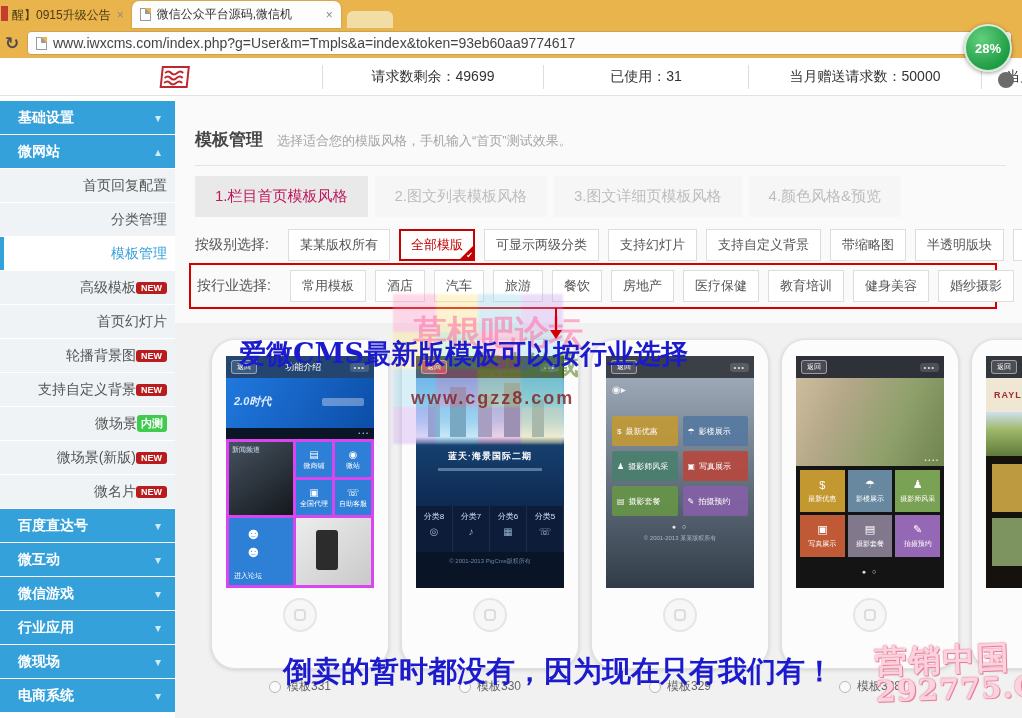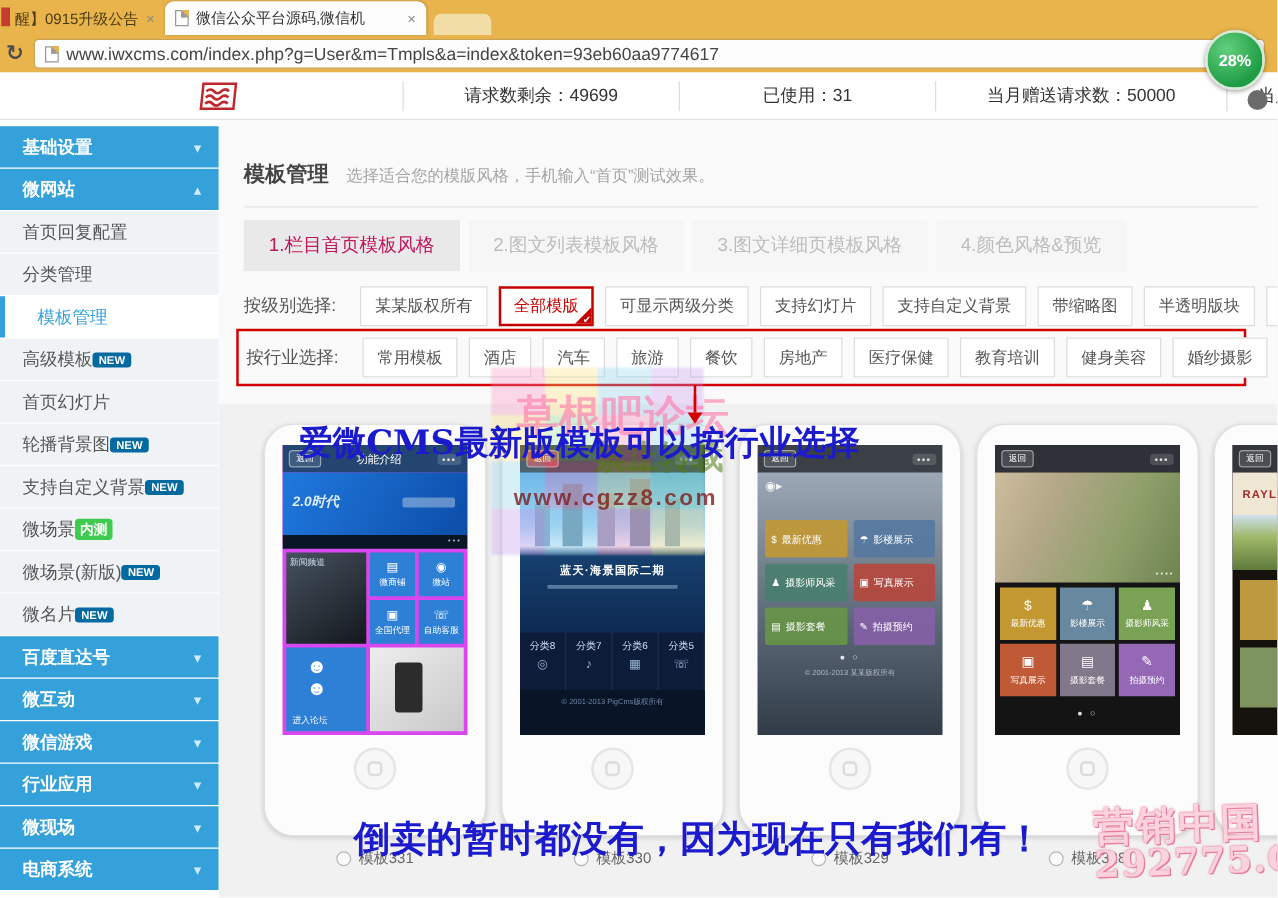--- a/index.html
+++ b/index.html
@@ -44,23 +44,23 @@
 
   
   .app { display:flex; height:622px; }
 
   
   .sidebar { width:175px; background:#fff; padding-top:5px; flex:none; }
   .sb-h { height:33px; margin-bottom:1px; background:#35a1db; color:#fff; display:flex; align-items:center;
     justify-content:space-between; padding:0 14px 0 18px; font-size:14px; font-weight:bold; }
   .sb-h .chev { color:#cfeafa; font-size:12px; }
   .sb-i { height:33px; margin-bottom:1px; background:#eff3f6; color:#555; display:flex; align-items:center;
-    justify-content:flex-start; padding:0 8px 0 18px; font-size:14px; }
+    justify-content:flex-end; padding:0 8px 0 18px; font-size:14px; }
   .sb-i.active { background:#fff; color:#35a1db; border-left:4px solid #35a1db; padding-left:26px; }
-  .badge { font-size:9px; color:#fff; background:#0369a1; border-radius:3px; padding:1px 5px; font-weight:bold; }
+  .badge { font-size:9px; color:#fff; background:#b91c1c; border-radius:3px; padding:1px 5px; font-weight:bold; }
   .badge.beta { background:#3fcc4e; font-size:11px; padding:1px 4px; }
 
   
   .main { flex:1; background:#fafafa; position:relative; overflow:hidden; display:flex; flex-direction:column; }
   .m-inner { padding-left:20px; padding-right:16px; }
   .title-row { margin-top:32px; display:flex; align-items:baseline; gap:14px;
     border-bottom:1px solid #e4e4e4; padding-bottom:14px; }
   .pg-title { font-size:17px; font-weight:bold; color:#444; }
   .pg-sub { font-size:13px; color:#a5a5a5; }
   .tabs { margin-top:10px; display:flex; gap:7px; }

